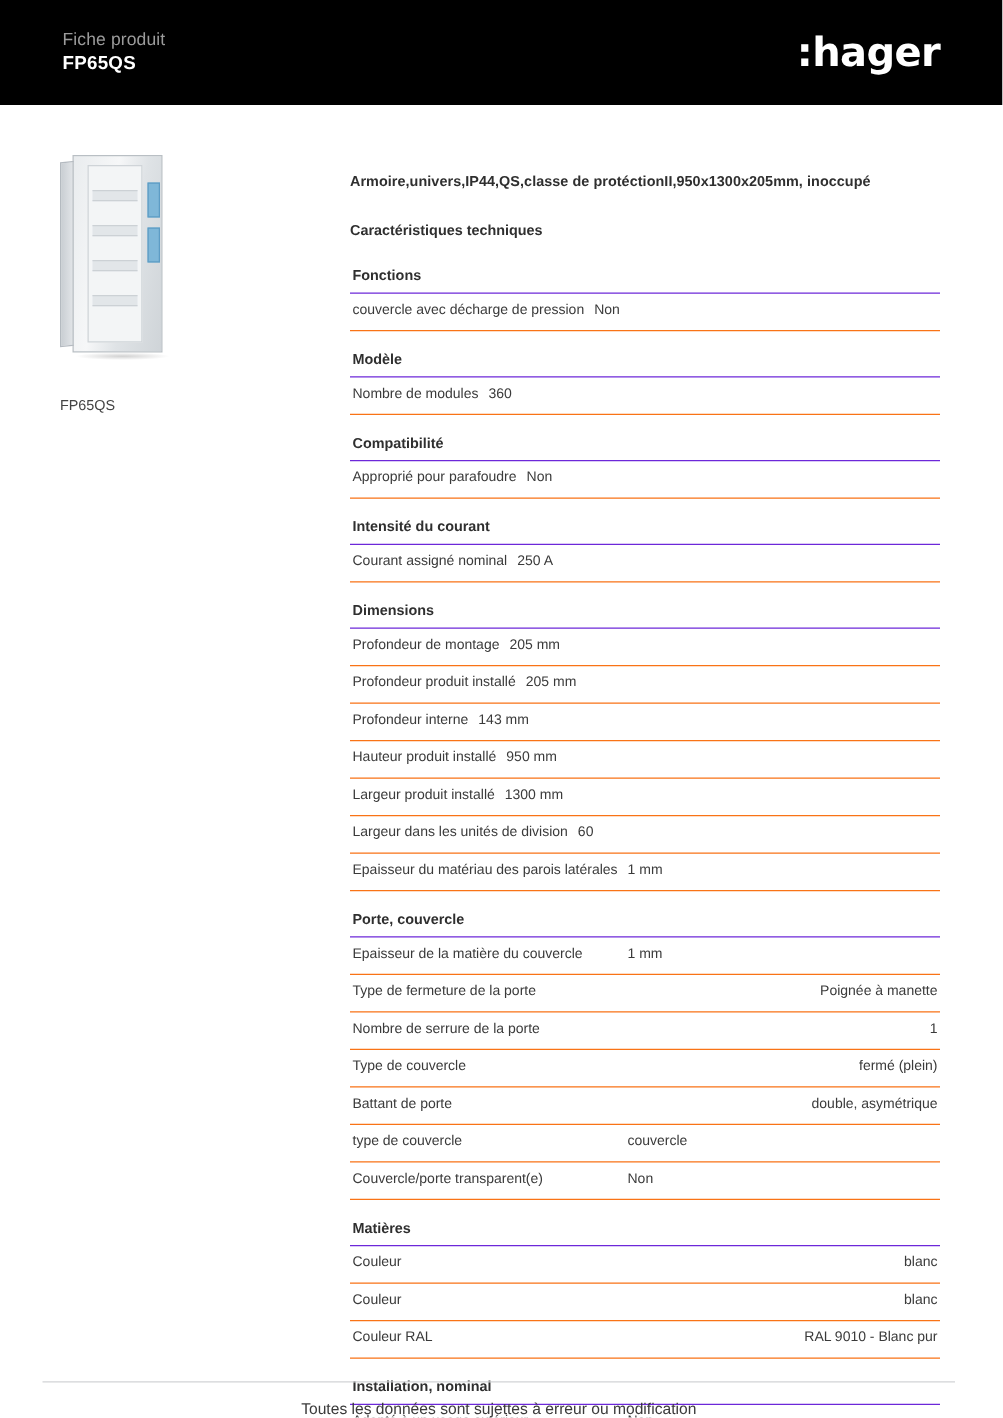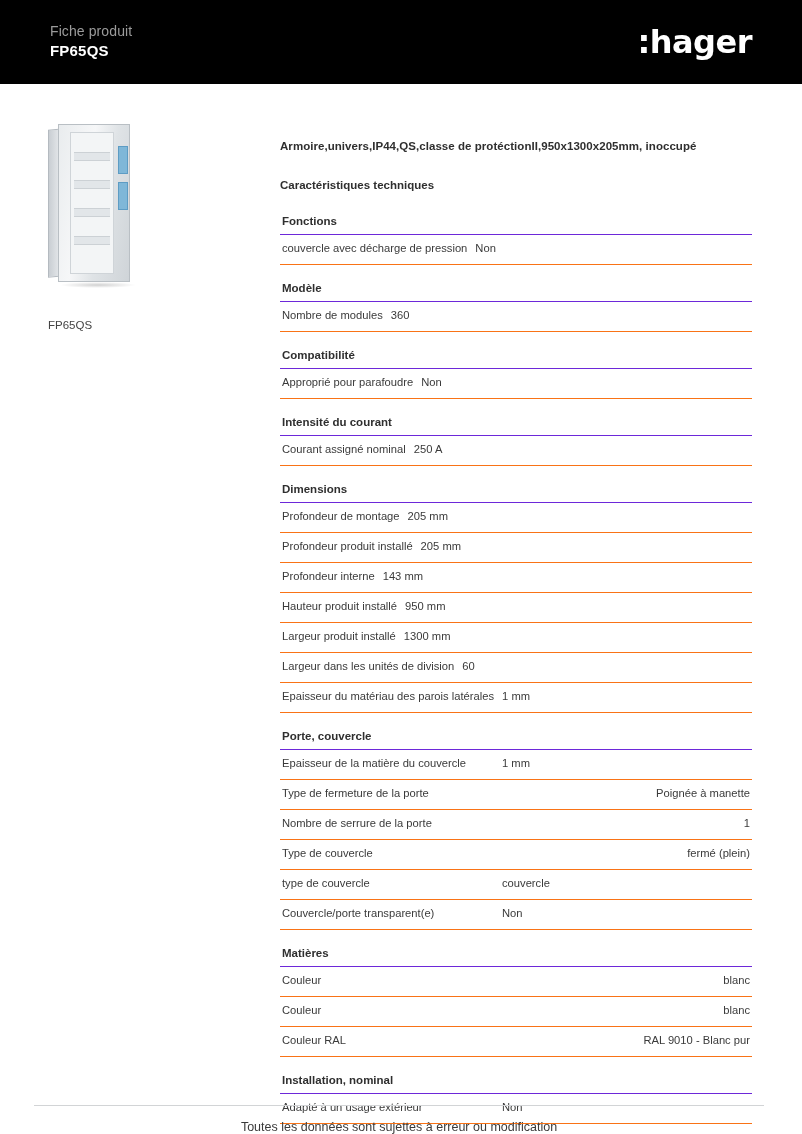--- a/index.html
+++ b/index.html
@@ -313,20 +313,24 @@
               <span class="value">Poignée à manette</span>
             </div>
             <div class="row right">
               <span class="label">Nombre de serrure de la porte</span>
               <span class="value">1</span>
             </div>
             <div class="row right">
               <span class="label">Type de couvercle</span>
               <span class="value">fermé (plein)</span>
             </div>
+            <div class="row right">
+              <span class="label">Battant de porte</span>
+              <span class="value">double, asymétrique</span>
+            </div>
             <div class="row mid">
               <span class="label">type de couvercle</span>
               <span class="value">couvercle</span>
             </div>
             <div class="row mid">
               <span class="label">Couvercle/porte transparent(e)</span>
               <span class="value">Non</span>
             </div>
           </div>
           <div class="group">

